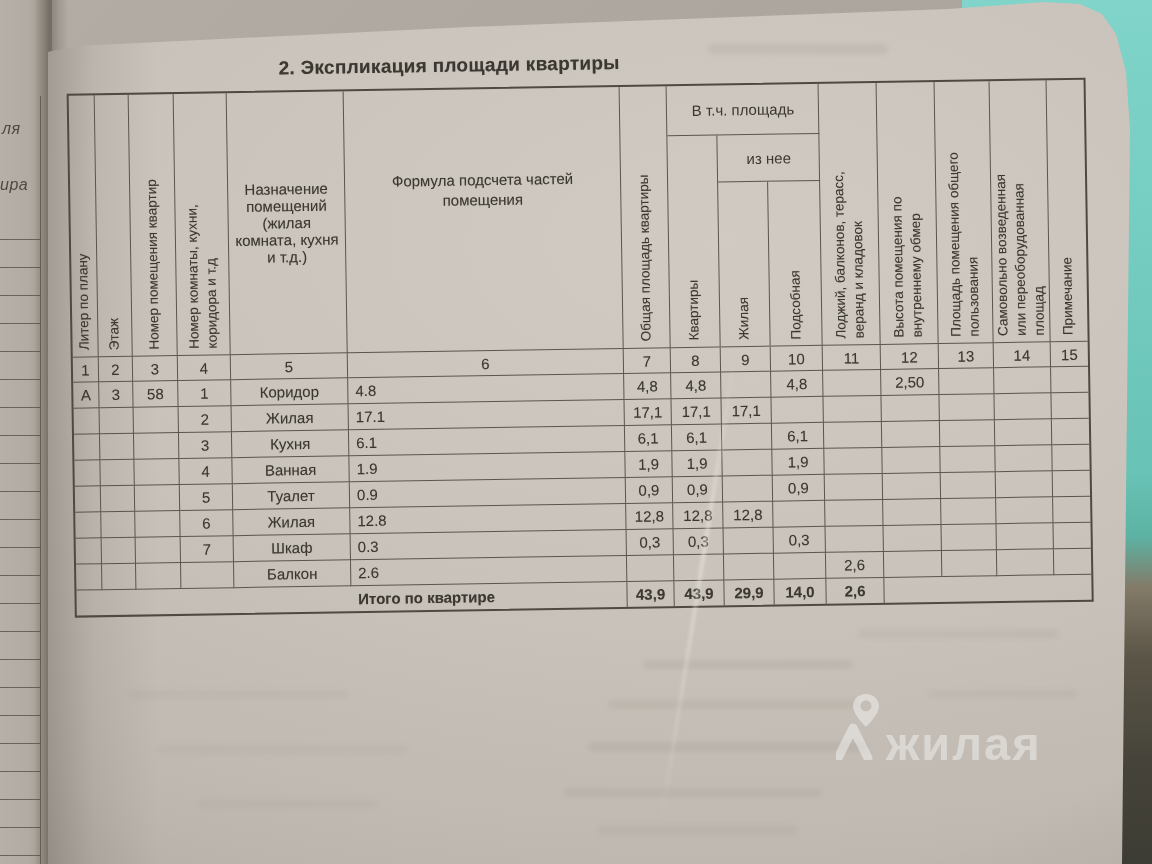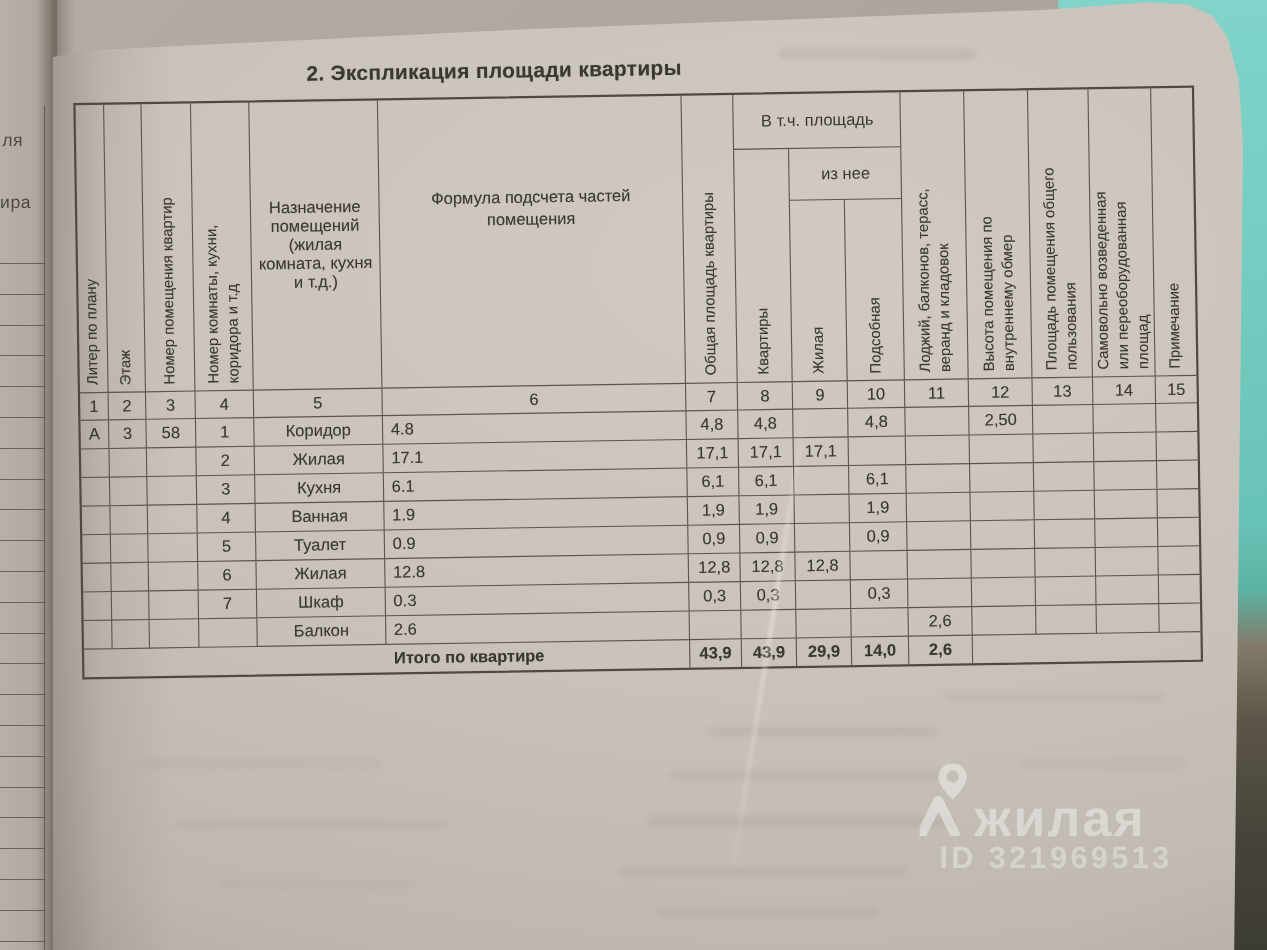--- a/index.html
+++ b/index.html
@@ -9,21 +9,21 @@
     font-family:"Liberation Sans","DejaVu Sans",sans-serif;
   }
   .bg-right{position:absolute;right:0;top:0;width:190px;height:864px;
     background:linear-gradient(180deg,#80d4c9 0%,#74ccc0 30%,#68c2b5 55%,#5cb3a4 62%,#837a68 68%,#5b5547 76%,#46443a 88%,#3d3c34 100%);}
   
   .left-page{position:absolute;left:0;top:0;width:52px;height:864px;z-index:1;
     background:linear-gradient(90deg,#b6b0a8 0%,#b1aba3 55%,#a29b91 85%,#8f887e 100%);}
   .left-grid{position:absolute;left:0;top:212px;width:41px;height:652px;
     background:repeating-linear-gradient(to bottom,transparent 0 27px,rgba(92,86,77,.85) 27px 28px);}
   .left-vline{position:absolute;left:40px;top:96px;width:1px;height:768px;background:rgba(92,86,77,.8);}
-  .frag{position:absolute;color:#4e4942;font-size:16px;letter-spacing:.5px;}
+  .frag{position:absolute;color:#4e4942;font-size:16px;letter-spacing:.5px;font-style:italic;}
   .f1{left:2px;top:120px;}
   .f2{left:0px;top:176px;}
   .gap-shadow{position:absolute;left:34px;top:0;width:34px;height:864px;z-index:2;
     background:linear-gradient(90deg,rgba(60,55,48,0) 0%,rgba(60,55,48,.38) 45%,rgba(60,55,48,.15) 75%,rgba(60,55,48,0) 100%);}
   
   .paper{position:absolute;left:48px;top:0;width:1084px;height:864px;z-index:3;
     background:
       linear-gradient(90deg,rgba(74,68,60,.30) 0px,rgba(74,68,60,.10) 45px,rgba(74,68,60,0) 110px),
       radial-gradient(130% 90% at 62% 28%,#d0cac2 0%,#c9c3bb 45%,#c0bab2 75%,#b5afa7 100%);
     clip-path:polygon(0px 52px,30px 46px,420px 27px,900px 9px,996px 2px,1032px 4px,1054px 14px,1068px 34px,1078px 72px,1082px 130px,1074px 864px,0px 864px);}
@@ -302,14 +302,13 @@
   <div class="sm" style="left:150px;top:800px;width:180px;height:8px;opacity:.05"></div>
   <div class="crease"></div>
 </div>
 
 <div class="watermark">
   <svg class="wm-logo" width="50" height="66" viewBox="0 0 50 66">
     <path d="M30 0c-7.2 0-13 5.4-13 12.1 0 8.6 13 20.9 13 20.9s13-12.3 13-20.9C43 5.4 37.2 0 30 0zm0 17.5a5.6 5.6 0 1 1 0-11.2 5.6 5.6 0 0 1 0 11.2z" fill="#ffffff"></path>
     <path d="M2 64 L17 34 L32 64" fill="none" stroke="#ffffff" stroke-width="9" stroke-linecap="round" stroke-linejoin="round"></path>
   </svg>
   <span class="wm-text">жилая</span>
-  <div class="wm-id">ID 321969513</div>
 </div>
 
 </body></html>

